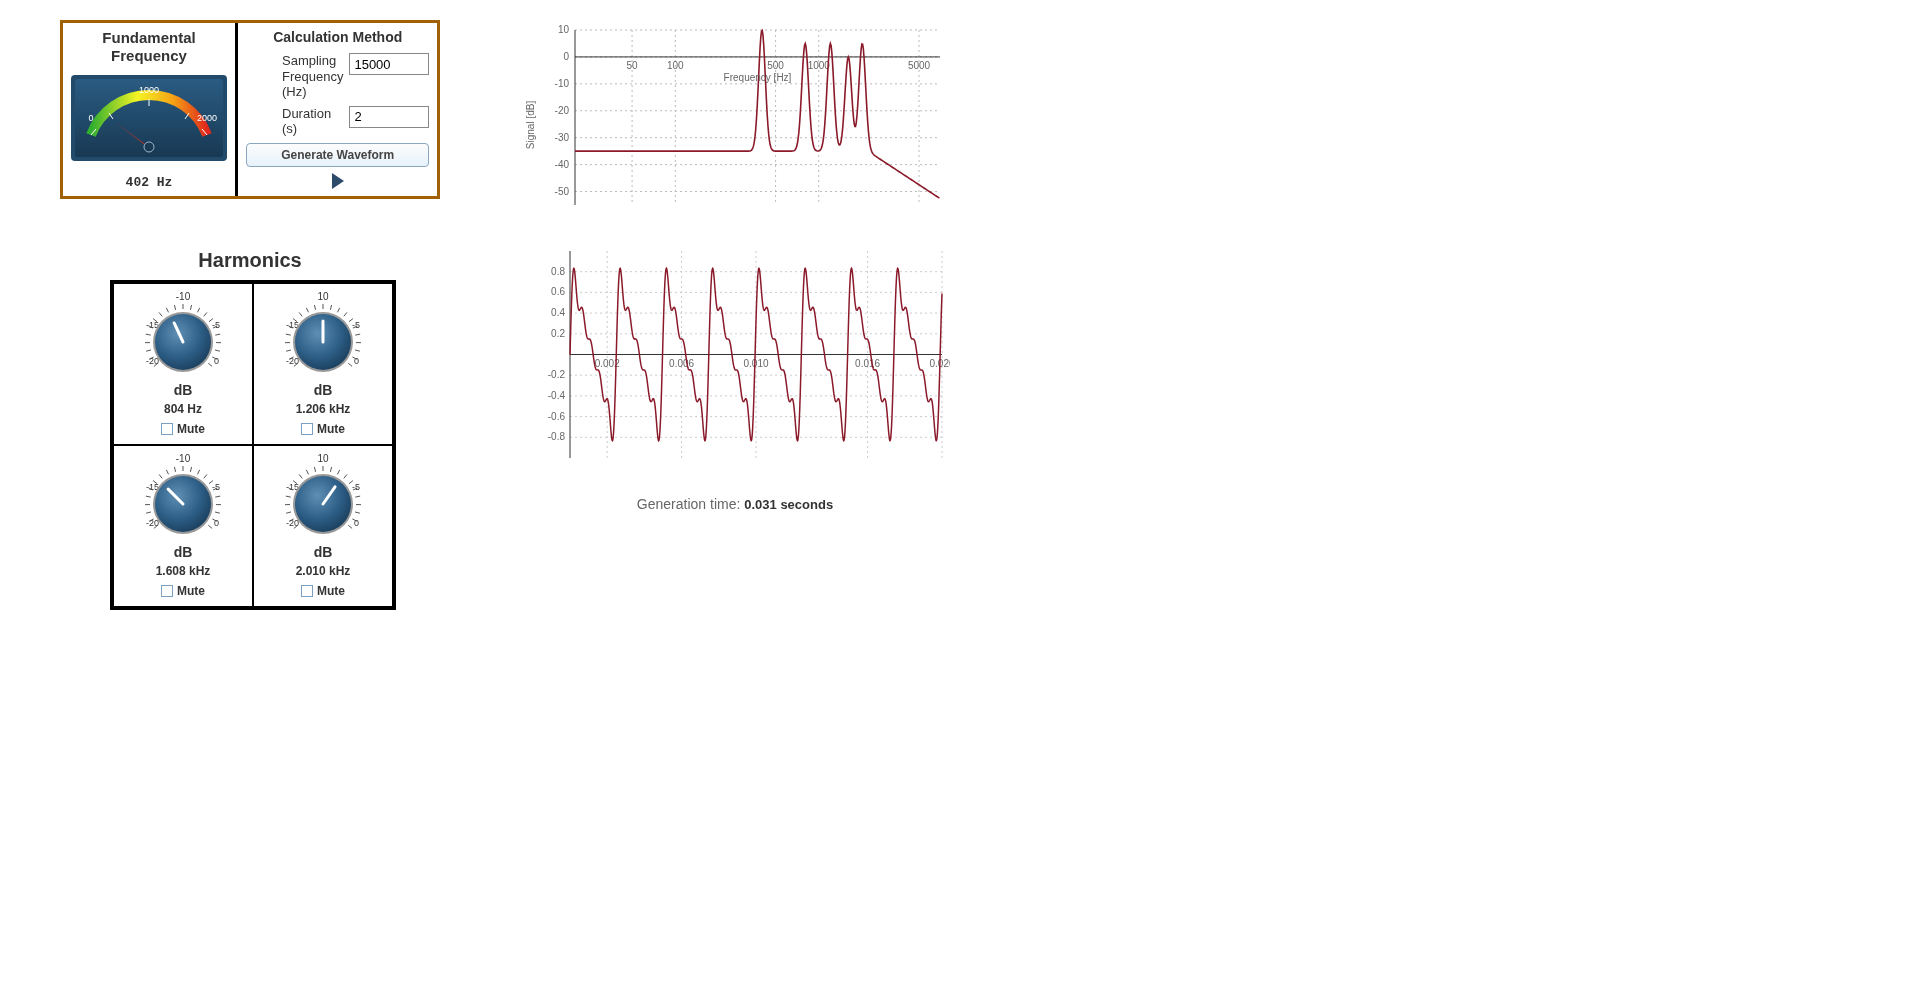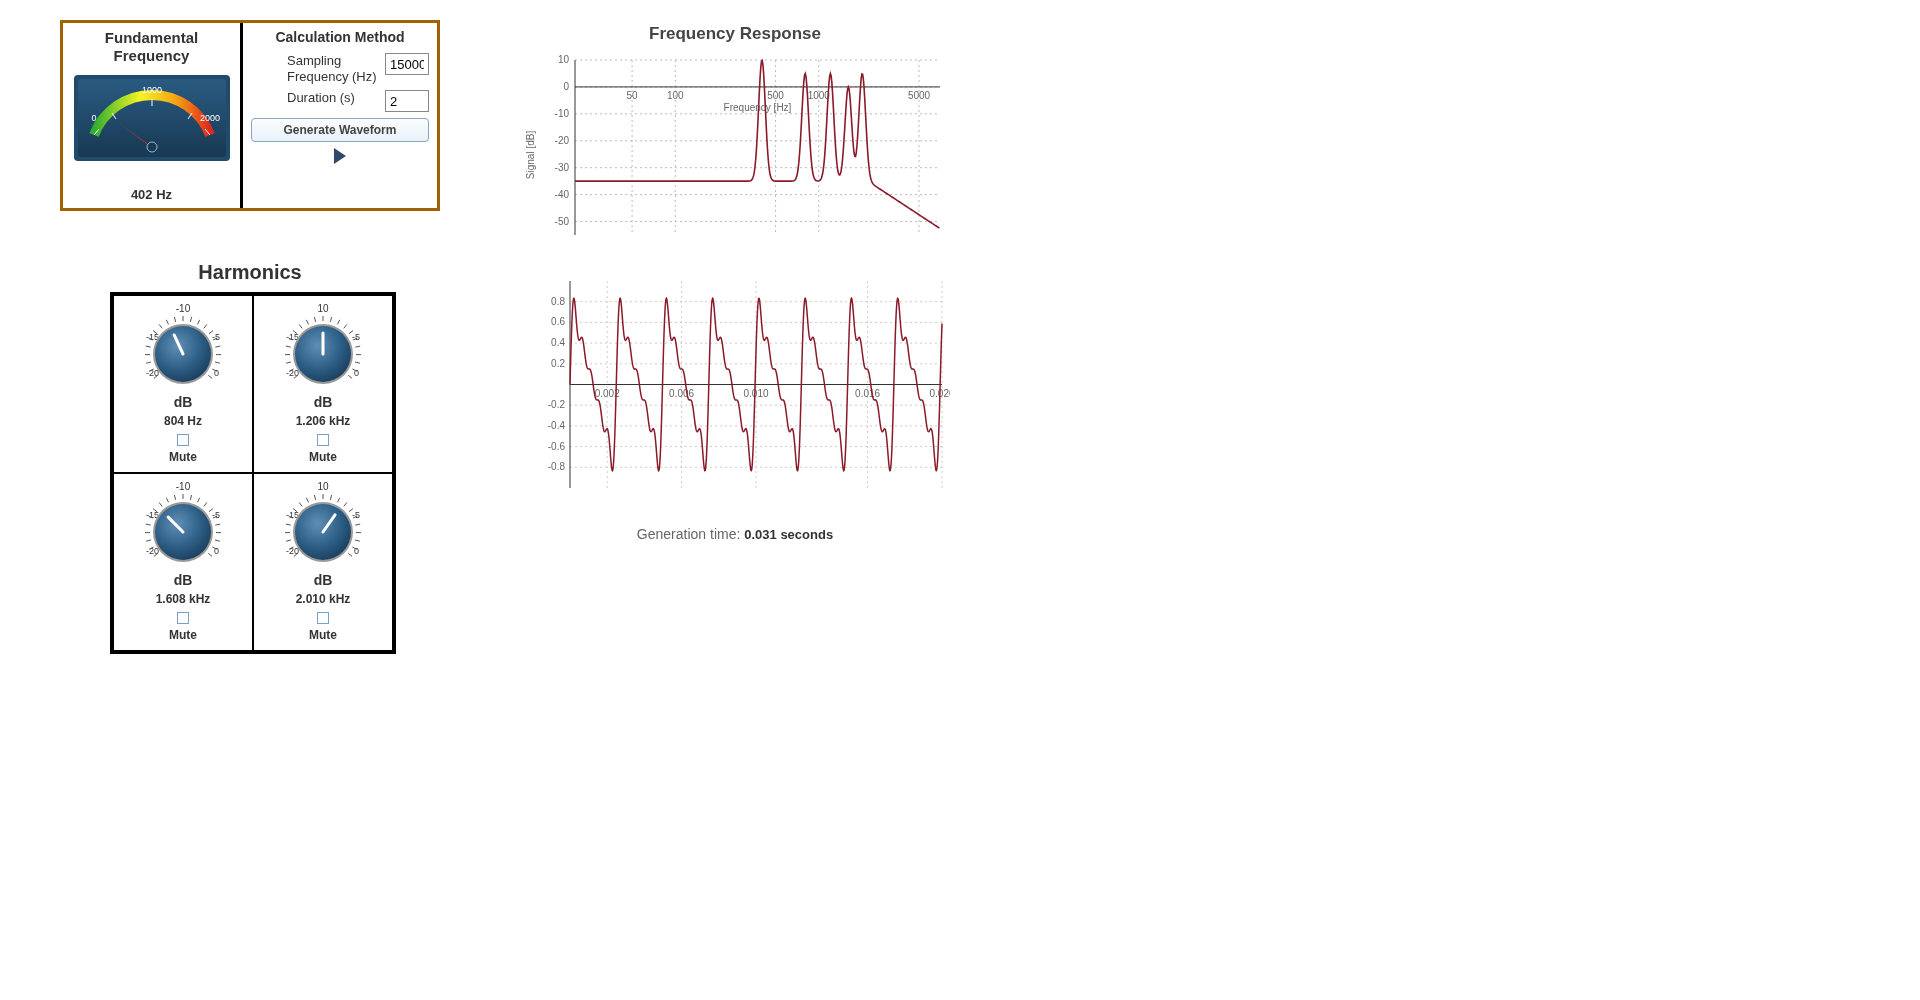--- a/index.html
+++ b/index.html
@@ -34,21 +34,22 @@
   }
   .ff-title {
     font-weight: bold;
     font-size: 15px;
     margin-bottom: 8px;
     line-height: 1.2;
   }
   .ff-value {
     font-weight: bold;
     font-size: 13px;
-    margin-top: 24px;
+    margin-top: 12px;
+    font-family: Liberation Mono, monospace;
   }
   .calc-box {
     flex: 1;
     padding: 6px 8px;
   }
   .calc-title {
     font-weight: bold;
     font-size: 14px;
     text-align: center;
     margin-bottom: 8px;
@@ -59,21 +60,21 @@
     gap: 6px;
     margin-bottom: 6px;
   }
   .calc-row label {
     flex: 1;
     font-size: 13px;
     line-height: 1.2;
     margin-left: 36px;
   }
   .calc-row input {
-    width: 44px;
+    width: 80px;
     height: 22px;
     font-size: 13px;
     padding: 2px 4px;
     border: 1px solid #888;
   }
   .gen-btn {
     display: block;
     width: 100%;
     margin-top: 6px;
     padding: 4px 0;
@@ -111,21 +112,21 @@
     margin-left: 70px;
   }
   .harm-cell {
     border: 1.5px solid #000;
     padding: 6px 4px 8px;
     text-align: center;
   }
   .knob-wrap { position: relative; width: 90px; height: 90px; margin: 0 auto; }
   .dB-label { font-weight: bold; font-size: 14px; margin: 2px 0; }
   .freq-label { font-weight: bold; font-size: 12px; margin: 4px 0 6px; }
-  .mute-row { font-size: 12px; font-weight: bold; display: flex; align-items:center; justify-content:center; gap:4px;flex-direction:column;}
+  .mute-row { font-size: 12px; font-weight: bold; display: flex; align-items:center; justify-content:center; gap:4px;}
   .mute-box {
     width: 12px; height: 12px; border: 1px solid #7aa0c4; background:#fff;
     display:inline-block; cursor:pointer;
   }
 
   
   .chart-title {
     text-align: center;
     font-weight: bold;
     font-size: 17px;
@@ -384,21 +385,20 @@
     <div class="mute-row">
       <span class="mute-box"></span>
       <span>Mute</span>
     </div>
         </div>
       </div>
   </div>
 
   <div class="right-col">
     <div class="chart-box">
-      <div class="chart-title">Frequency Response</div>
       <svg id="freqChart" width="430" height="210">
           <line x1="55" y1="171.53846153846155" x2="420" y2="171.53846153846155" stroke="#bbb" stroke-dasharray="2,3"></line>
           <text class="axis-text" x="49" y="174.53846153846155" text-anchor="end">-50</text>
           <line x1="55" y1="144.6153846153846" x2="420" y2="144.6153846153846" stroke="#bbb" stroke-dasharray="2,3"></line>
           <text class="axis-text" x="49" y="147.6153846153846" text-anchor="end">-40</text>
           <line x1="55" y1="117.6923076923077" x2="420" y2="117.6923076923077" stroke="#bbb" stroke-dasharray="2,3"></line>
           <text class="axis-text" x="49" y="120.6923076923077" text-anchor="end">-30</text>
           <line x1="55" y1="90.76923076923077" x2="420" y2="90.76923076923077" stroke="#bbb" stroke-dasharray="2,3"></line>
           <text class="axis-text" x="49" y="93.76923076923077" text-anchor="end">-20</text>
           <line x1="55" y1="63.84615384615385" x2="420" y2="63.84615384615385" stroke="#bbb" stroke-dasharray="2,3"></line>

